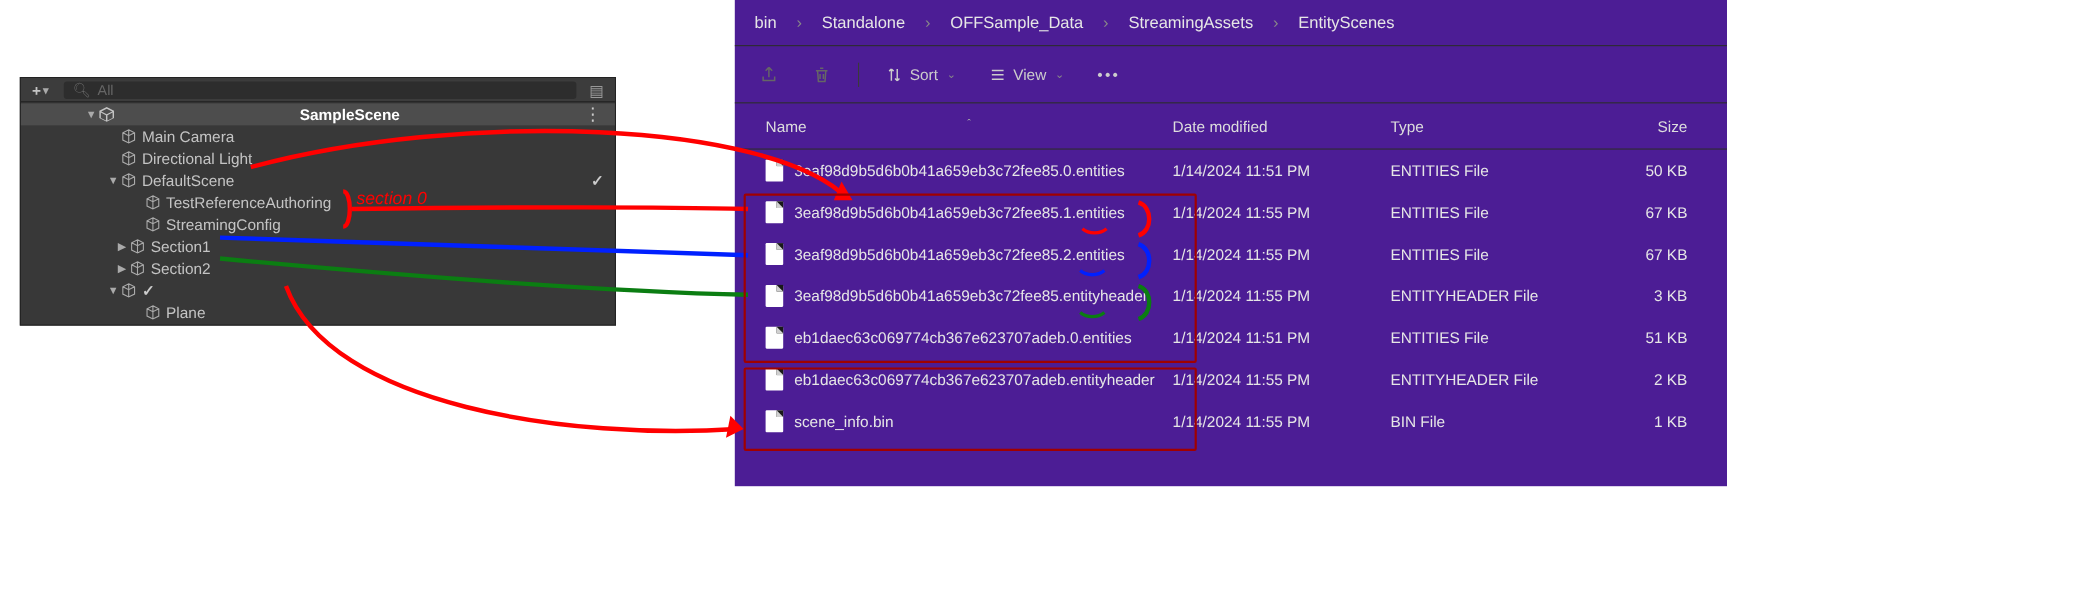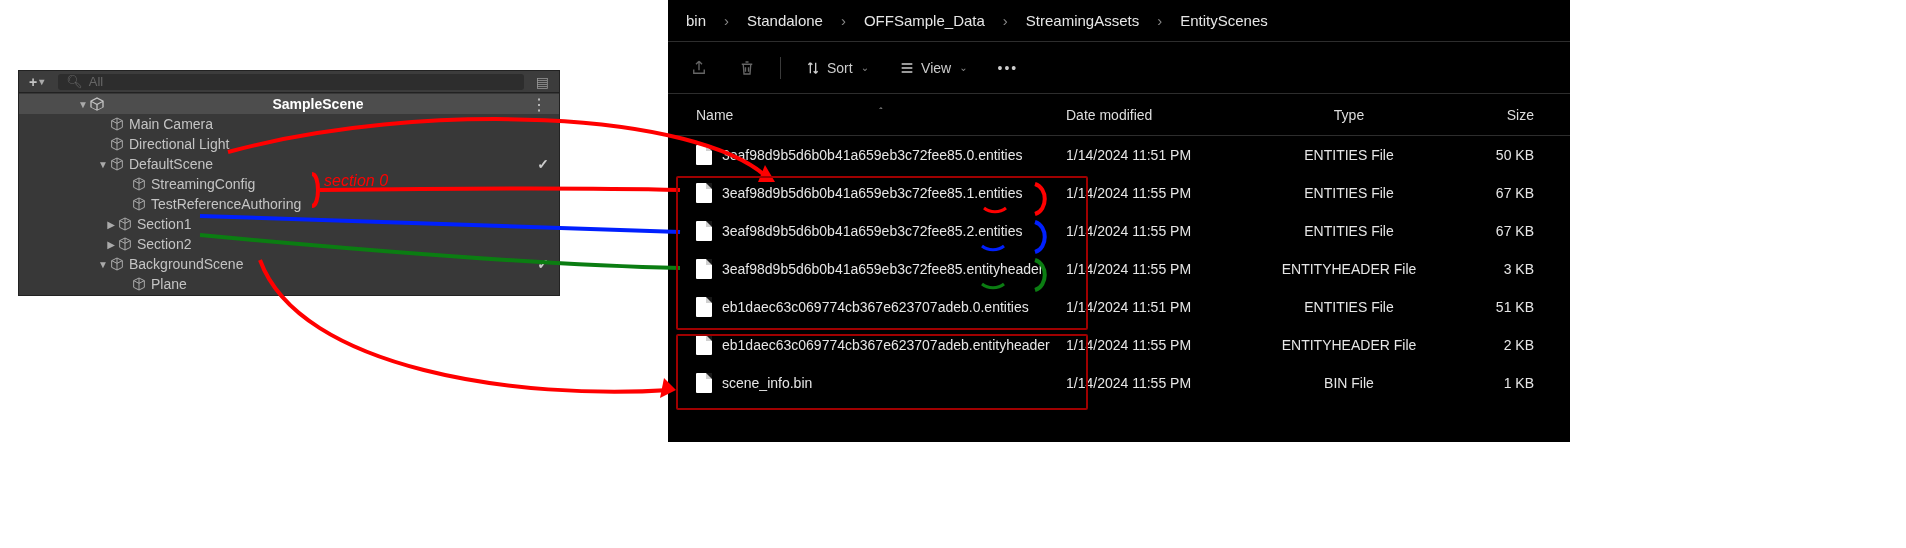--- a/index.html
+++ b/index.html
@@ -83,21 +83,21 @@
   }
   svg.unity-icon { width: 16px; height: 16px; margin-right: 4px; flex-shrink: 0; }
 
   
   .explorer-panel {
     position: absolute;
     left: 668px;
     top: 0;
     width: 902px;
     height: 442px;
-    background: #000000;
+    background: #4c1d95;
     color: #e6e6e6;
   }
   .breadcrumb {
     display: flex;
     align-items: center;
     height: 42px;
     padding: 0 18px;
     font-size: 15px;
     border-bottom: 1px solid #2d2d2d;
     gap: 18px;
@@ -125,21 +125,21 @@
   .listhead {
     display: flex;
     height: 42px;
     align-items: center;
     border-bottom: 1px solid #2d2d2d;
     color: #ddd;
     font-size: 14px;
   }
   .col-name { width: 398px; padding-left: 28px; display:flex; align-items:flex-start; gap:6px;}
   .col-date { width: 198px; }
-  .col-type { width: 170px; text-align: center; }
+  .col-type { width: 170px; }
   .col-size { flex:1; text-align:right; padding-right: 36px; }
   .head-sort { color:#aaa; font-size:10px; margin-left:140px; }
   .filelist { }
   .filerow {
     display: flex;
     height: 38px;
     align-items: center;
     font-size: 14px;
     color: #e6e6e6;
   }
@@ -225,29 +225,29 @@
         </svg>
       <span class="row-label">DefaultScene</span>
       <span class="row-check">✓</span>
     </div>
 
     <div class="tree-row ind-2">
       <span class="foldout"></span>
       <svg class="unity-icon" viewBox="0 0 24 24">
           <path fill="none" stroke="#aaa" stroke-width="1.5" d="M12 3l8 4v10l-8 4-8-4V7l8-4zm0 0v18M4 7l8 4 8-4"></path>
         </svg>
-      <span class="row-label">StreamingConfig</span>
+      <span class="row-label">TestReferenceAuthoring</span>
     </div>
 
     <div class="tree-row ind-2">
       <span class="foldout"></span>
       <svg class="unity-icon" viewBox="0 0 24 24">
           <path fill="none" stroke="#aaa" stroke-width="1.5" d="M12 3l8 4v10l-8 4-8-4V7l8-4zm0 0v18M4 7l8 4 8-4"></path>
         </svg>
-      <span class="row-label">TestReferenceAuthoring</span>
+      <span class="row-label">StreamingConfig</span>
     </div>
 
     <div class="tree-row ind-2">
       <span class="foldout" style="margin-left:-14px;">▶</span>
       <svg class="unity-icon" viewBox="0 0 24 24">
           <path fill="none" stroke="#aaa" stroke-width="1.5" d="M12 3l8 4v10l-8 4-8-4V7l8-4zm0 0v18M4 7l8 4 8-4"></path>
         </svg>
       <span class="row-label">Section1</span>
     </div>
 
@@ -257,21 +257,20 @@
           <path fill="none" stroke="#aaa" stroke-width="1.5" d="M12 3l8 4v10l-8 4-8-4V7l8-4zm0 0v18M4 7l8 4 8-4"></path>
         </svg>
       <span class="row-label">Section2</span>
     </div>
 
     <div class="tree-row ind-1">
       <span class="foldout">▼</span>
       <svg class="unity-icon" viewBox="0 0 24 24">
           <path fill="none" stroke="#aaa" stroke-width="1.5" d="M12 3l8 4v10l-8 4-8-4V7l8-4zm0 0v18M4 7l8 4 8-4"></path>
         </svg>
-      <span class="row-label">BackgroundScene</span>
       <span class="row-check">✓</span>
     </div>
 
     <div class="tree-row ind-2">
       <span class="foldout"></span>
       <svg class="unity-icon" viewBox="0 0 24 24">
           <path fill="none" stroke="#aaa" stroke-width="1.5" d="M12 3l8 4v10l-8 4-8-4V7l8-4zm0 0v18M4 7l8 4 8-4"></path>
         </svg>
       <span class="row-label">Plane</span>
     </div>

